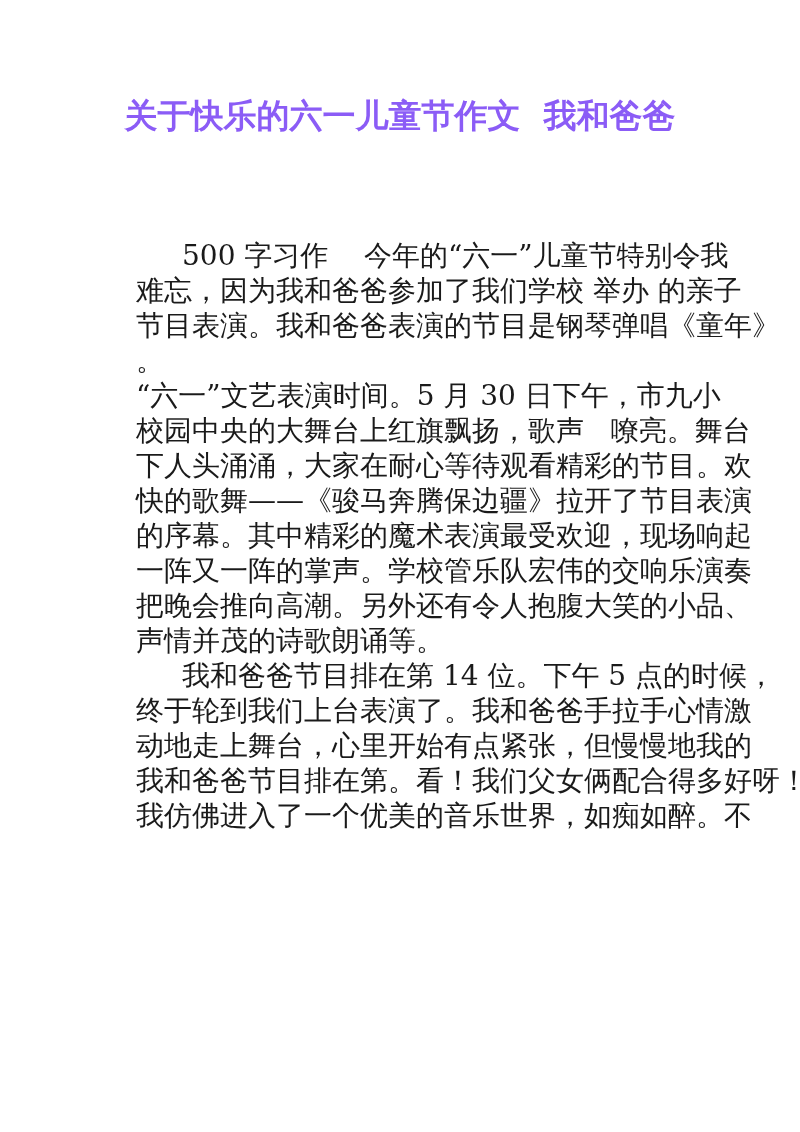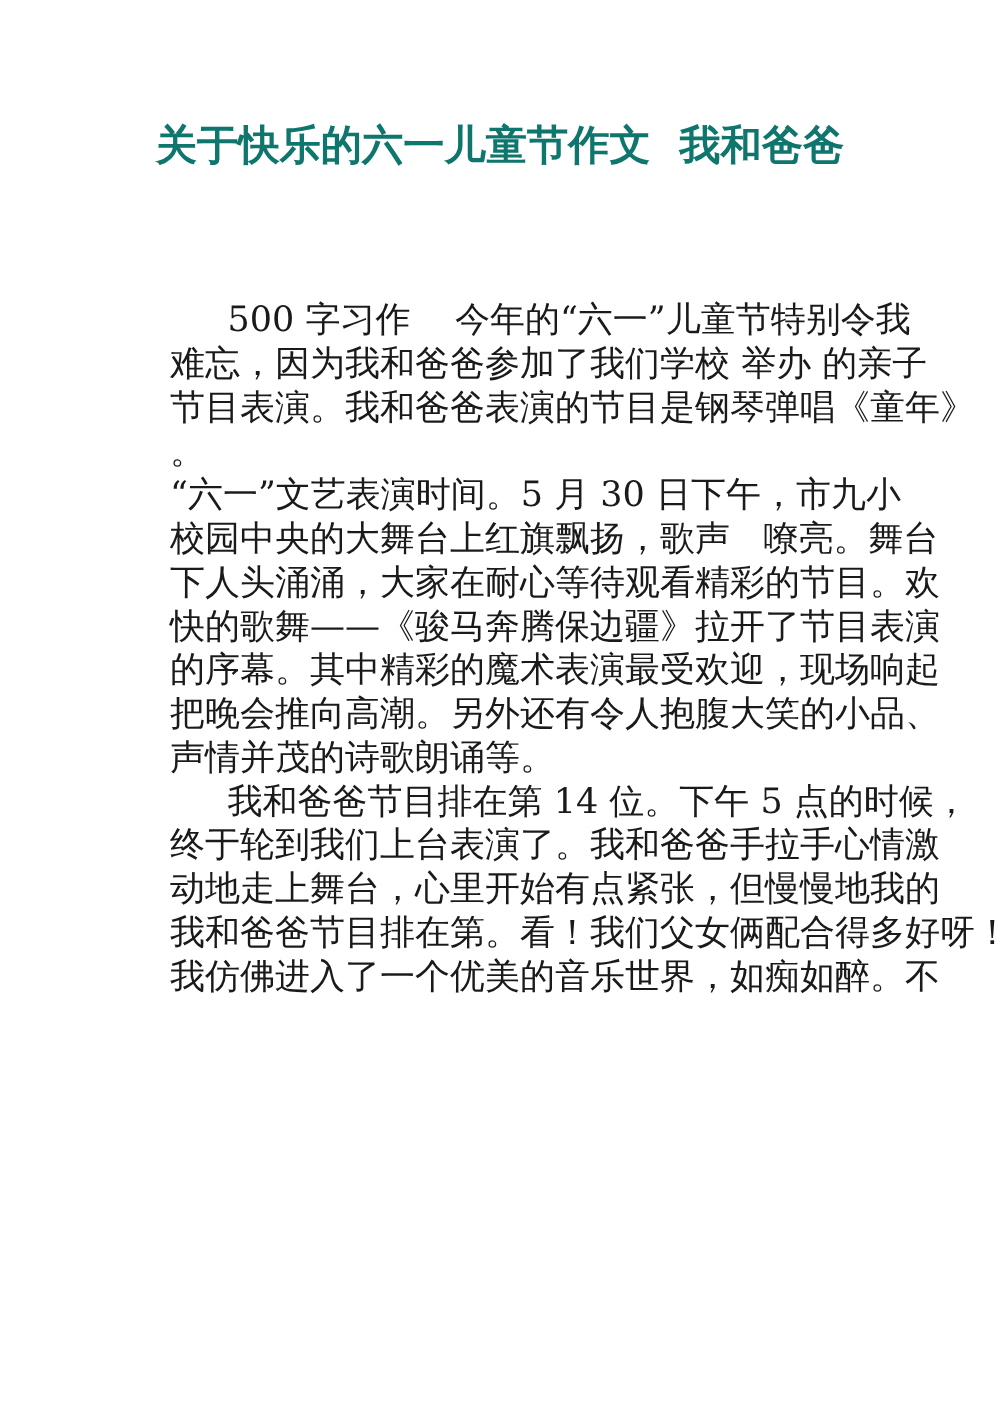--- a/index.html
+++ b/index.html
@@ -1,20 +1,20 @@
 <!DOCTYPE html>
 <html><head>
 <meta charset="utf-8">
 <style>
   html, body { margin: 0; padding: 0; background: #ffffff; }
   body { width: 800px; height: 1132px; position: relative; overflow: hidden; color: #111; }
   .title {
     position: absolute; left: 0; top: 98px; width: 800px;
     text-align: center; font-family: "DejaVu Sans", sans-serif;
-    font-weight: bold; font-size: 33px; line-height: 42px; color: #0f766e;
+    font-weight: bold; font-size: 33px; line-height: 42px; color: #8b5cf6;
   }
   .title .line { display: block; white-space: pre; }
   .body {
     position: absolute; left: 136px; top: 238px; width: 560px;
     font-family: "DejaVu Serif", serif; font-size: 28px; color: #1a1a1a;
   }
   .line { display: block; height: 35px; line-height: 35px; white-space: pre; }
   .indent { padding-left: 46px; }
 </style>
 </head>
@@ -30,20 +30,21 @@
     <span class="line">难忘，因为我和爸爸参加了我们学校 举办 的亲子</span>
     <span class="line">节目表演。我和爸爸表演的节目是钢琴弹唱《童年》</span>
     <span class="line">。</span>
   </div>
   <div>
     <span class="line">“六一”文艺表演时间。5 月 30 日下午，市九小</span>
     <span class="line">校园中央的大舞台上红旗飘扬，歌声   嘹亮。舞台</span>
     <span class="line">下人头涌涌，大家在耐心等待观看精彩的节目。欢</span>
     <span class="line">快的歌舞——《骏马奔腾保边疆》拉开了节目表演</span>
     <span class="line">的序幕。其中精彩的魔术表演最受欢迎，现场响起</span>
+    <span class="line">一阵又一阵的掌声。学校管乐队宏伟的交响乐演奏</span>
     <span class="line">把晚会推向高潮。另外还有令人抱腹大笑的小品、</span>
     <span class="line">声情并茂的诗歌朗诵等。</span>
   </div>
   <div>
     <span class="line indent">我和爸爸节目排在第 14 位。下午 5 点的时候，</span>
     <span class="line">终于轮到我们上台表演了。我和爸爸手拉手心情激</span>
     <span class="line">动地走上舞台，心里开始有点紧张，但慢慢地我的</span>
     <span class="line">我和爸爸节目排在第。看！我们父女俩配合得多好呀！</span>
     <span class="line">我仿佛进入了一个优美的音乐世界，如痴如醉。不</span>
   </div>

